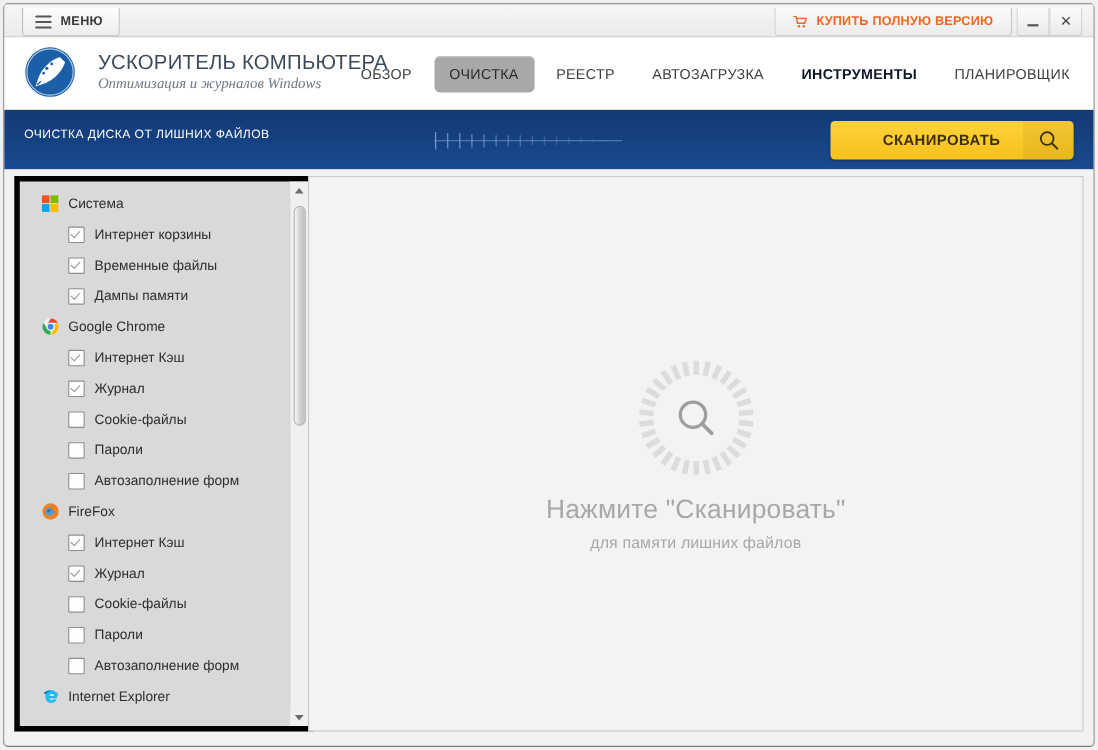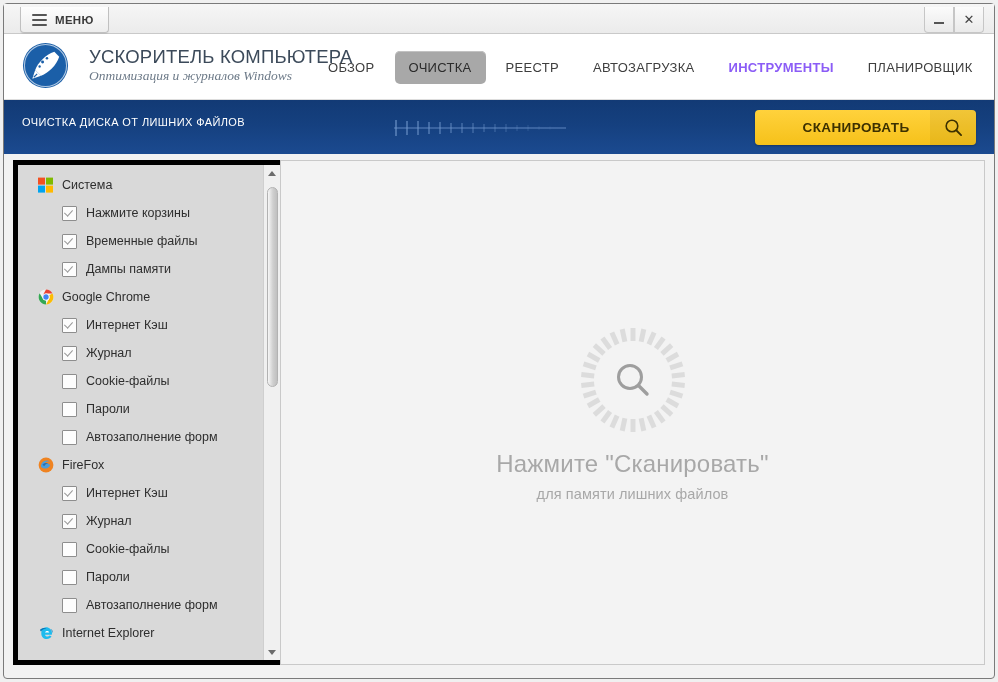--- a/index.html
+++ b/index.html
@@ -170,21 +170,21 @@
     white-space: nowrap;
     border-radius: 5px;
     margin-right: 6px;
   }
   .nav-item.active {
     background: #a8a8a8;
     color: #2b2b2b;
     box-shadow: inset 0 1px 0 #c2c2c2;
   }
   .nav-item.hover {
-    color: #8b5cf6;
+    color: #0f172a;
     font-weight: bold;
   }
 
   
   #banner {
     position: absolute;
     left: 4px; top: 100px;
     width: 990px; height: 54px;
     background: linear-gradient(to bottom, #123a75 0%, #15407f 45%, #1b4a90 100%);
     box-sizing: border-box;
@@ -379,20 +379,30 @@
 
     <div id="menu-button">
       <span class="hamburger">
         <i></i>
           <i></i>
           <i></i>
       </span>
       <span class="label">МЕНЮ</span>
     </div>
 
+    <div id="buy-button">
+      <span>
+        <svg class="cart-icon" viewBox="0 0 16 14">
+          <path d="M0.5 1 H3 L4.6 8.4 H12.2 L13.8 3.2 H4.1" fill="none" stroke="#f26522" stroke-width="1.5" stroke-linejoin="round" stroke-linecap="round"></path>
+          <circle cx="6" cy="11.6" r="1.3" fill="#f26522"></circle>
+          <circle cx="11.2" cy="11.6" r="1.3" fill="#f26522"></circle>
+        </svg>
+      </span>
+      <span class="label">КУПИТЬ ПОЛНУЮ ВЕРСИЮ</span>
+    </div>
 
     <div id="minimize-button" class="win-btn">
       <span class="glyph"></span>
     </div>
     <div id="close-button" class="win-btn">
       <span>✕</span>
     </div>
   </div>
 
   <div id="header">
@@ -474,21 +484,21 @@
               <rect x="0" y="0.6" width="7" height="7" fill="#f25022"></rect>
               <rect x="8" y="0.6" width="7" height="7" fill="#7fba00"></rect>
               <rect x="0" y="8.6" width="7" height="7" fill="#00a4ef"></rect>
               <rect x="8" y="8.6" width="7" height="7" fill="#ffb900"></rect>
             </svg>
           </span>
           <span class="g-label">Система</span>
         </div>
         <div class="item-row">
           <span class="cbox checked"></span>
-          <span class="i-label">Нажмите корзины</span>
+          <span class="i-label">Интернет корзины</span>
         </div>
         <div class="item-row">
           <span class="cbox checked"></span>
           <span class="i-label">Временные файлы</span>
         </div>
         <div class="item-row">
           <span class="cbox checked"></span>
           <span class="i-label">Дампы памяти</span>
         </div>
 

